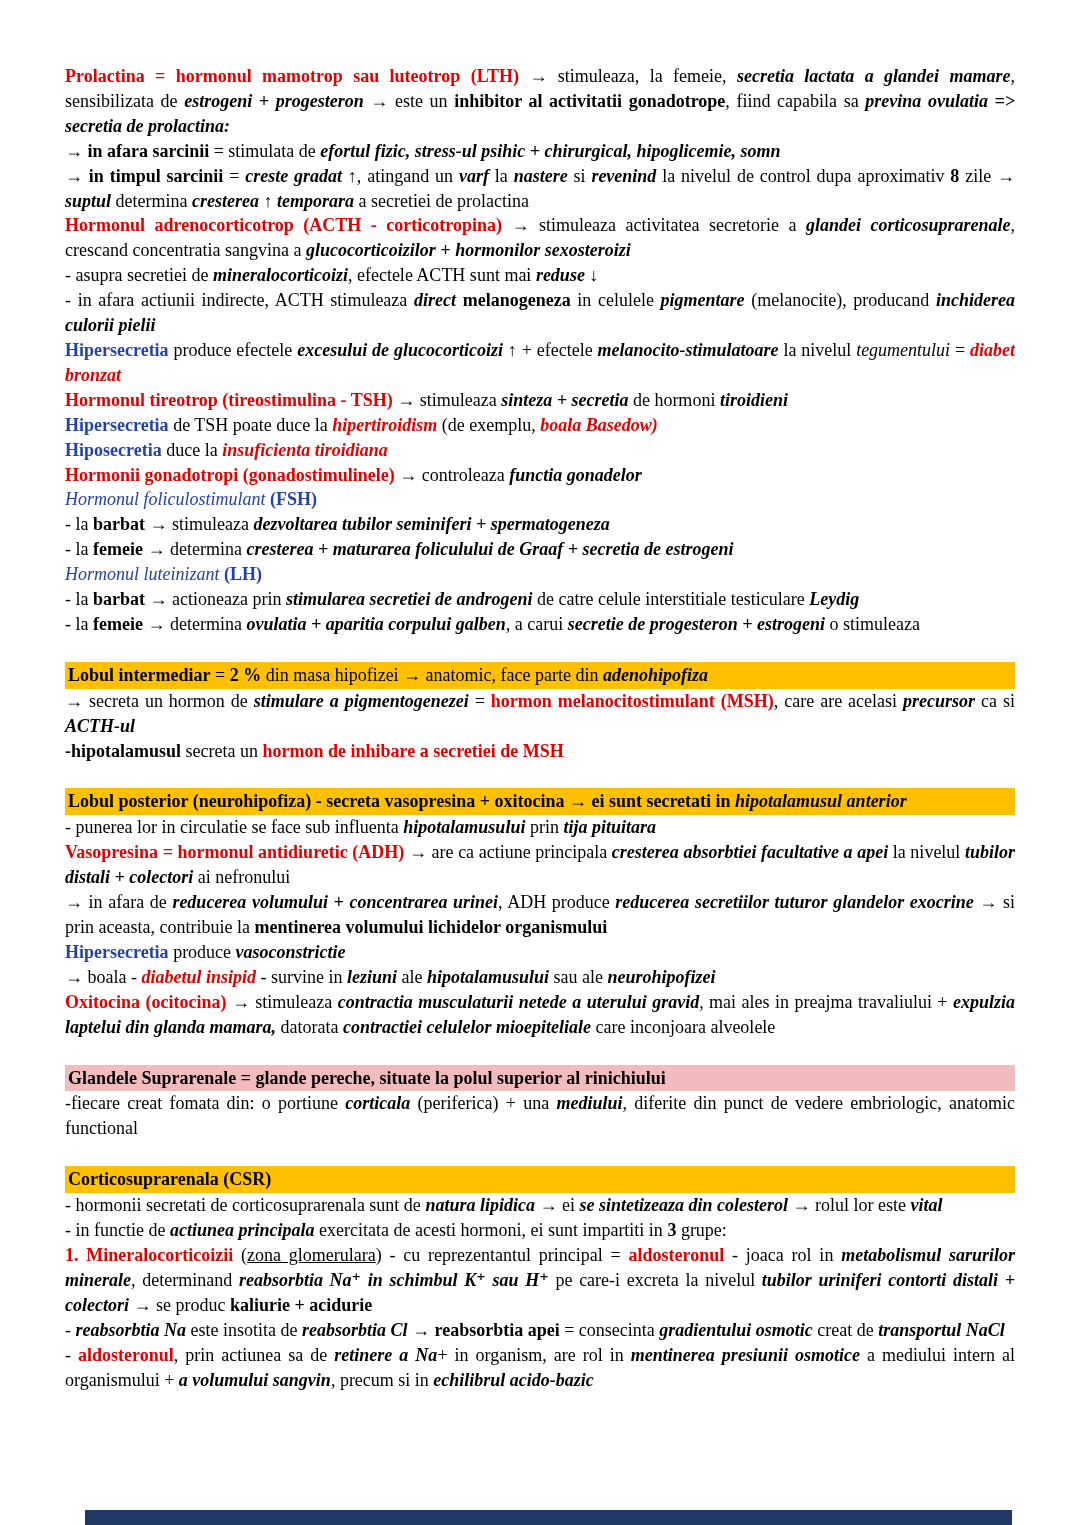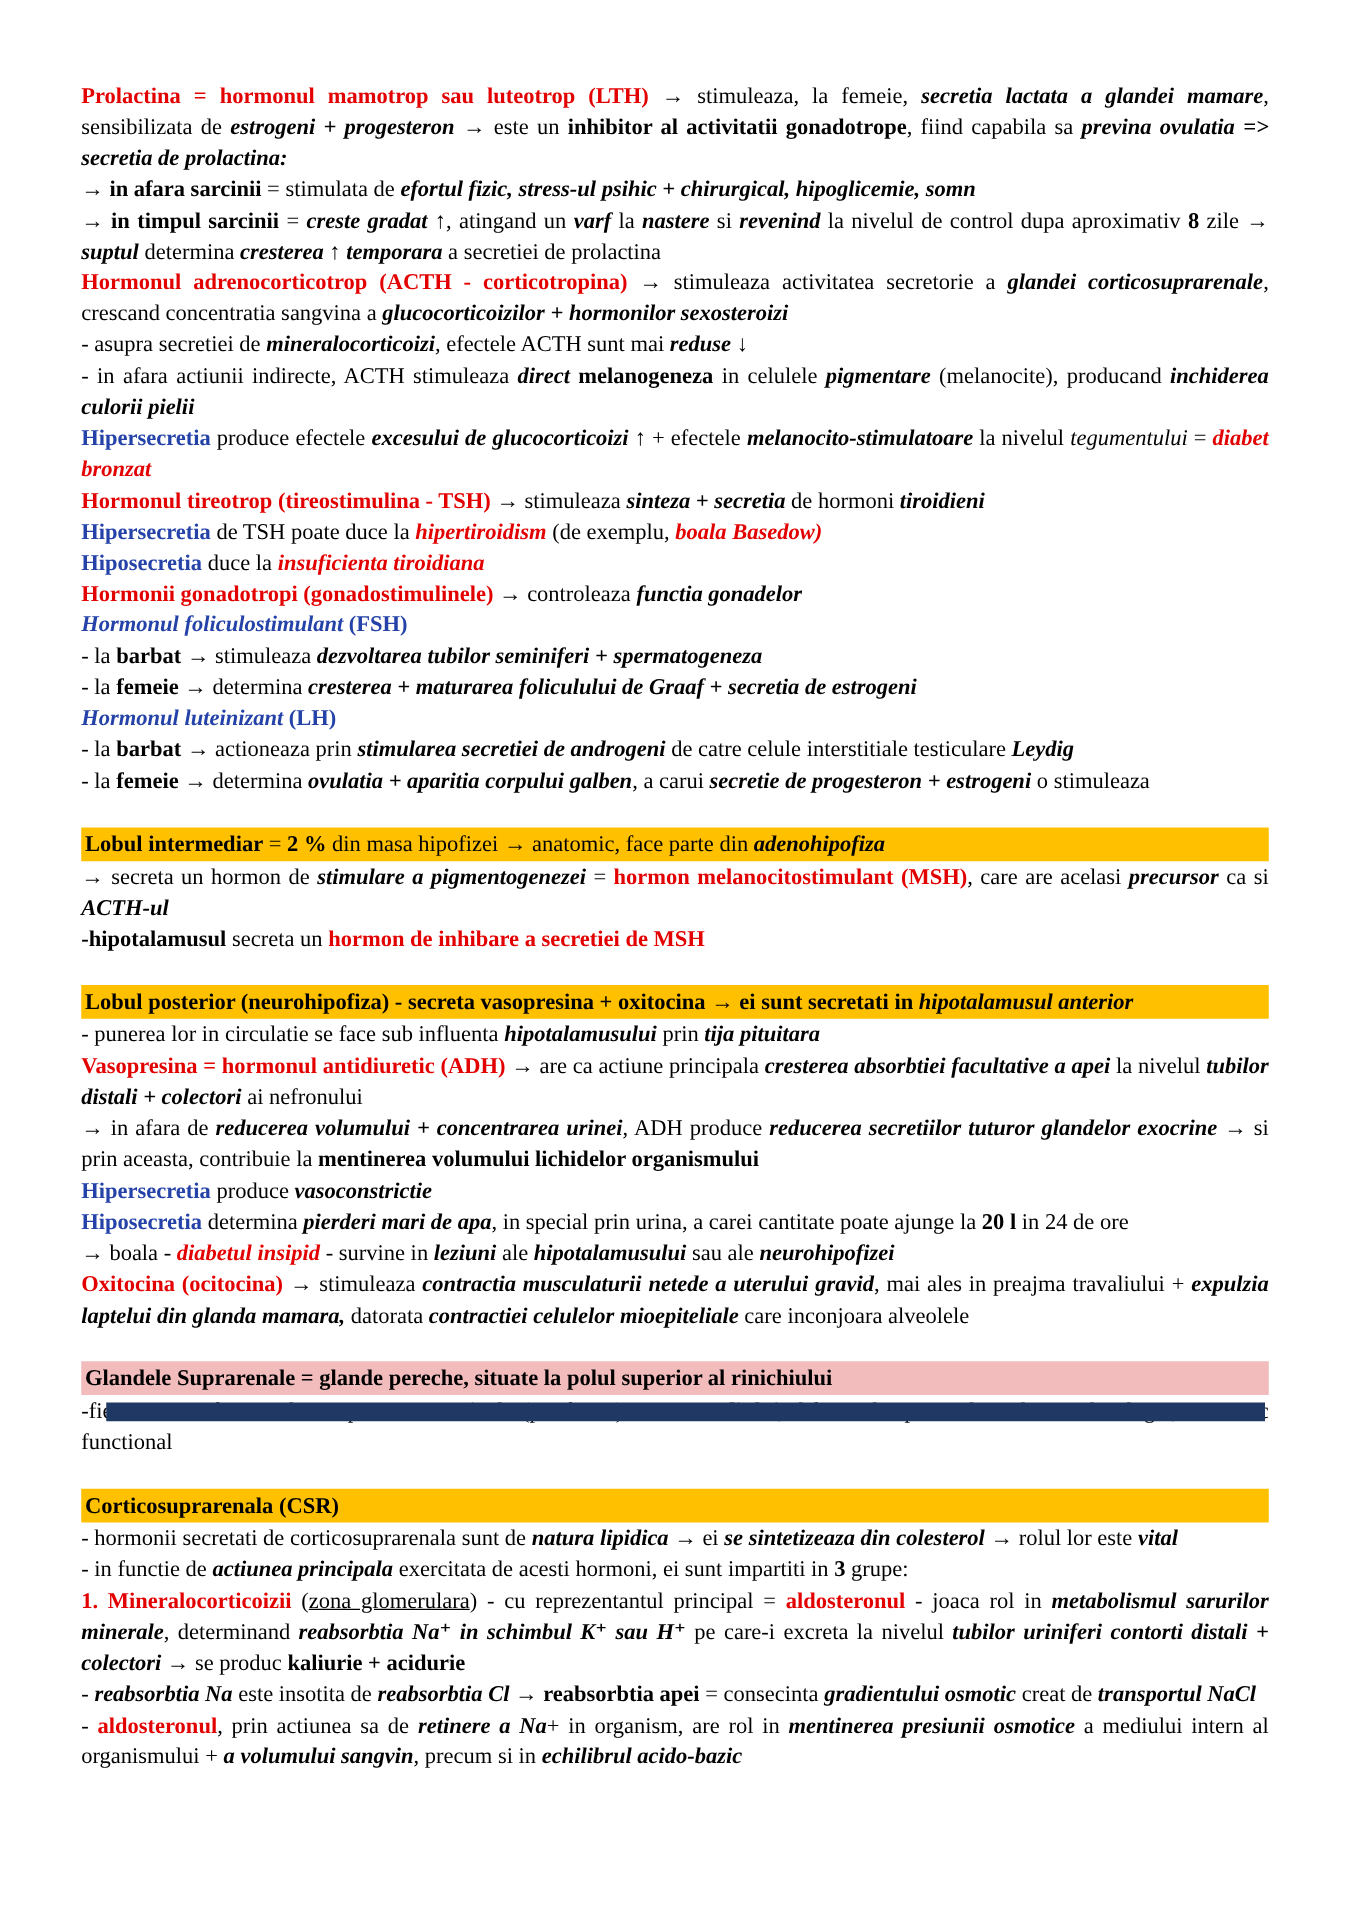--- a/index.html
+++ b/index.html
@@ -9,36 +9,36 @@
     --pink:#f2bcbc;
     --navy:#1f3864;
   }
   html,body{margin:0;padding:0;}
   body{
     width:1080px;height:1525px;background:#ffffff;overflow:hidden;
     font-family:"Liberation Serif","DejaVu Serif",serif;
     font-size:18px;color:#000;
   }
   .page{
-    position:relative;width:1080px;height:1137px;
+    position:relative;width:1080px;height:1525px;
     padding:64px 65px 0 65px;box-sizing:border-box;
   }
   .para{text-align:justify;line-height:24.9px;}
   .para.center{text-align:left;}
   .para.hl-yellow{background:var(--yellow);padding:1px 3px;}
   .para.hl-pink{background:var(--pink);padding:1px 3px;}
   .spacer{height:25px;}
   .n{}
   .b{font-weight:bold;}
   .i{font-style:italic;}
   .bi{font-weight:bold;font-style:italic;}
   .rb{color:var(--red);font-weight:bold;}
   .rbi{color:var(--red);font-weight:bold;font-style:italic;}
   .blb{color:var(--blue);font-weight:bold;}
-  .blbi{color:var(--blue);font-weight:bold;font-style:italic;}
+  .blbi{color:var(--blue);font-weight:normal;font-style:italic;}
   .u{text-decoration:underline;}
   .bottom-bar{
     position:absolute;left:85px;right:68px;bottom:0;height:15px;
     background:var(--navy);
   }
 </style>
 </head>
 <body>
 
 <div class="page">
@@ -63,21 +63,20 @@
       <div class="spacer"></div>
       <div class="para hl-yellow center"><span class="b">Lobul intermediar</span><span class="n"> = </span><span class="b">2 %</span><span class="n"> din masa hipofizei → anatomic, face parte din </span><span class="bi">adenohipofiza</span></div>
       <div class="para"><span class="n">→ secreta un hormon de </span><span class="bi">stimulare a pigmentogenezei</span><span class="n"> = </span><span class="rb">hormon melanocitostimulant (MSH)</span><span class="n">, care are acelasi </span><span class="bi">precursor</span><span class="n"> ca si </span><span class="bi">ACTH-ul</span></div>
       <div class="para"><span class="b">-hipotalamusul</span><span class="n"> secreta un </span><span class="rb">hormon de inhibare a secretiei de MSH</span></div>
       <div class="spacer"></div>
       <div class="para hl-yellow"><span class="b">Lobul posterior (neurohipofiza) - secreta vasopresina + oxitocina → ei sunt secretati in </span><span class="bi">hipotalamusul anterior</span></div>
       <div class="para"><span class="n">- punerea lor in circulatie se face sub influenta </span><span class="bi">hipotalamusului</span><span class="n"> prin </span><span class="bi">tija pituitara</span></div>
       <div class="para"><span class="rb">Vasopresina = hormonul antidiuretic (ADH)</span><span class="n"> → are ca actiune principala </span><span class="bi">cresterea absorbtiei facultative a apei</span><span class="n"> la nivelul </span><span class="bi">tubilor distali + colectori</span><span class="n"> ai nefronului</span></div>
       <div class="para"><span class="n">→ in afara de </span><span class="bi">reducerea volumului + concentrarea urinei</span><span class="n">, ADH produce </span><span class="bi">reducerea secretiilor tuturor glandelor exocrine</span><span class="n"> → si prin aceasta, contribuie la </span><span class="b">mentinerea volumului lichidelor organismului</span></div>
       <div class="para"><span class="blb">Hipersecretia</span><span class="n"> produce </span><span class="bi">vasoconstrictie</span></div>
-      <div class="para"><span class="blb">Hiposecretia</span><span class="n"> determina </span><span class="bi">pierderi mari de apa</span><span class="n">, in special prin urina, a carei cantitate poate ajunge la </span><span class="b">20 l</span><span class="n"> in 24 de ore</span></div>
       <div class="para"><span class="n">→ boala - </span><span class="rbi">diabetul insipid</span><span class="n"> - survine in </span><span class="bi">leziuni</span><span class="n"> ale </span><span class="bi">hipotalamusului</span><span class="n"> sau ale </span><span class="bi">neurohipofizei</span></div>
       <div class="para"><span class="rb">Oxitocina (ocitocina)</span><span class="n"> → stimuleaza </span><span class="bi">contractia musculaturii netede a uterului gravid</span><span class="n">, mai ales in preajma travaliului + </span><span class="bi">expulzia laptelui din glanda mamara,</span><span class="n"> datorata </span><span class="bi">contractiei celulelor mioepiteliale</span><span class="n"> care inconjoara alveolele</span></div>
       <div class="spacer"></div>
       <div class="para hl-pink center"><span class="b">Glandele Suprarenale = glande pereche, situate la polul superior al rinichiului</span></div>
       <div class="para"><span class="n">-fiecare creat fomata din: o portiune </span><span class="bi">corticala</span><span class="n"> (periferica) + una </span><span class="bi">mediului</span><span class="n">, diferite din punct de vedere embriologic, anatomic functional</span></div>
       <div class="spacer"></div>
       <div class="para hl-yellow center"><span class="b">Corticosuprarenala (CSR)</span></div>
       <div class="para"><span class="n">- hormonii secretati de corticosuprarenala sunt de </span><span class="bi">natura lipidica</span><span class="n"> → ei </span><span class="bi">se sintetizeaza din colesterol</span><span class="n"> → rolul lor este </span><span class="bi">vital</span></div>
       <div class="para"><span class="n">- in functie de </span><span class="bi">actiunea principala</span><span class="n"> exercitata de acesti hormoni, ei sunt impartiti in </span><span class="b">3</span><span class="n"> grupe:</span></div>
       <div class="para"><span class="rb">1. Mineralocorticoizii</span><span class="n"> (</span><span class="u">zona glomerulara</span><span class="n">) - cu reprezentantul principal = </span><span class="rb">aldosteronul</span><span class="n"> - joaca rol in </span><span class="bi">metabolismul sarurilor minerale</span><span class="n">, determinand </span><span class="bi">reabsorbtia Na⁺ in schimbul K⁺ sau H⁺</span><span class="n"> pe care-i excreta la nivelul </span><span class="bi">tubilor uriniferi contorti distali + colectori</span><span class="n"> → se produc </span><span class="b">kaliurie + acidurie</span></div>

